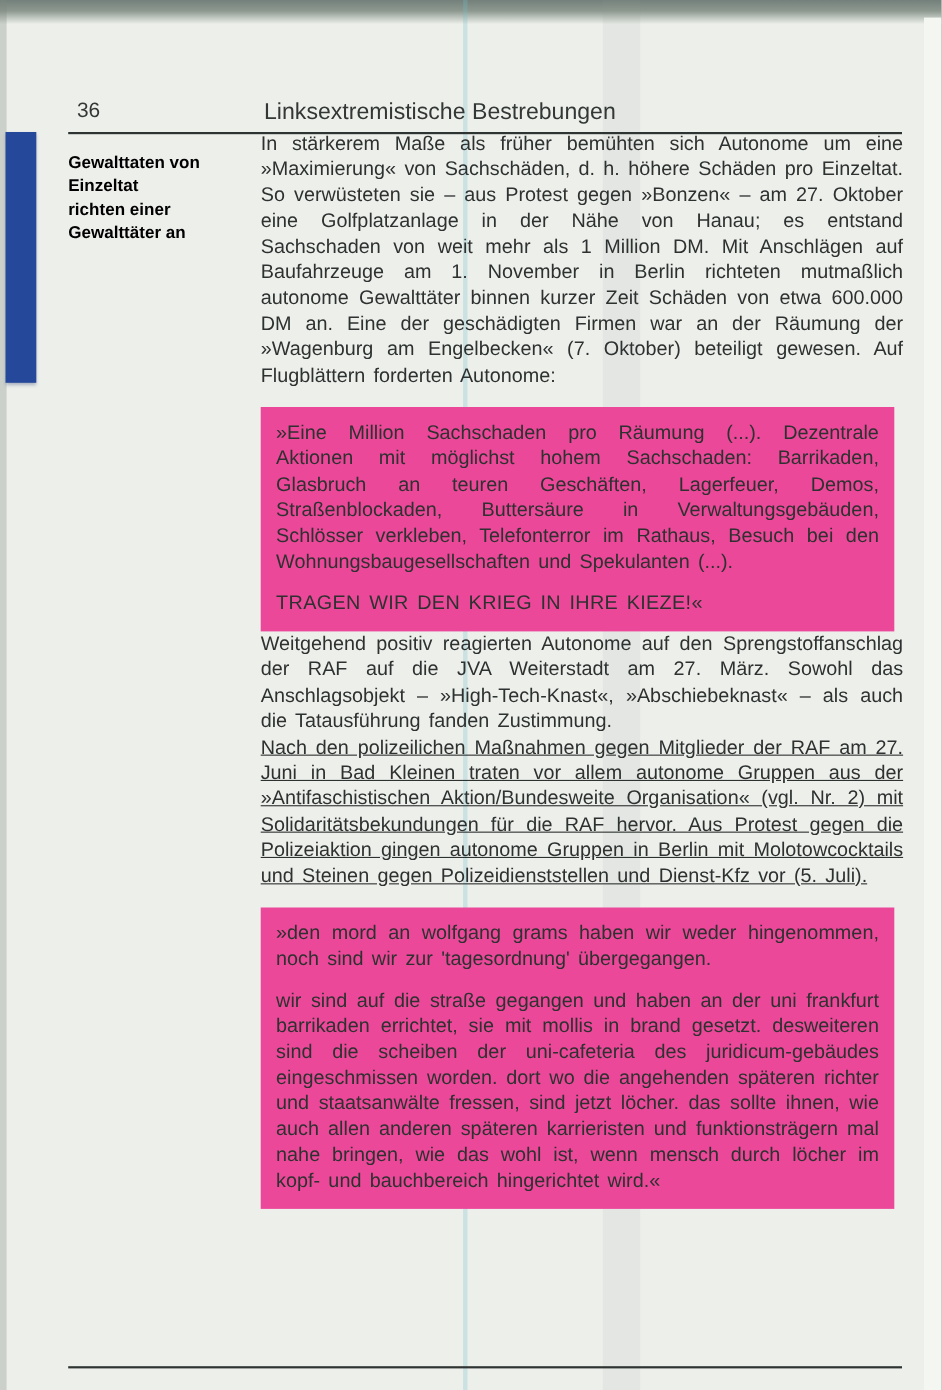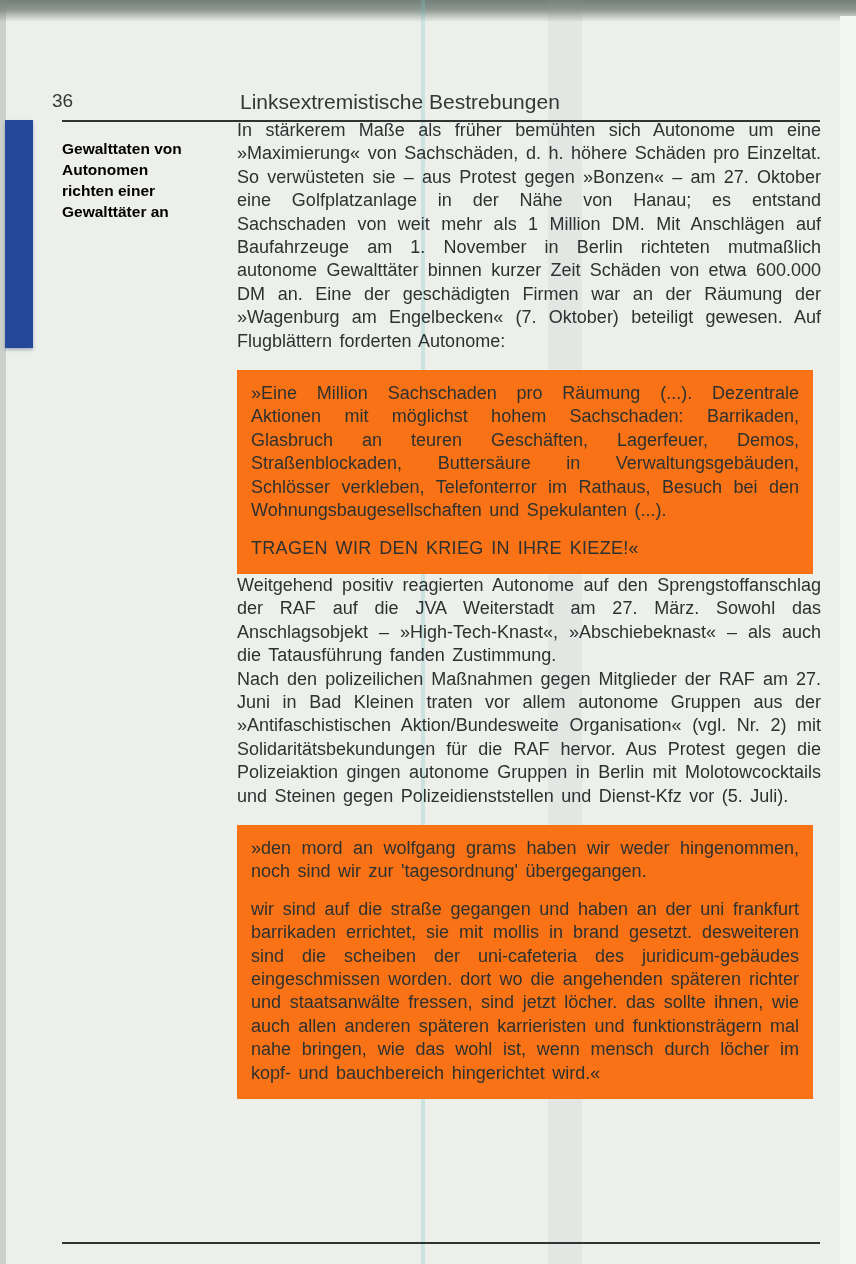--- a/index.html
+++ b/index.html
@@ -31,21 +31,21 @@
   .scanner-line-cyan {
     position: absolute; top: 0; left: 421px; width: 4px; height: 1264px;
     background: rgba(110,195,200,0.28);
   }
   .scanner-streak {
     position: absolute; top: 0; left: 548px; width: 34px; height: 1264px;
     background: rgba(150,160,152,0.10);
   }
   
   .page-number {
-    position: absolute; left: 52px; top: 90px;
+    position: absolute; left: 70px; top: 90px;
     font-size: 19px; color: #33383
 6;
     color: #333836;
   }
   .header-title {
     position: absolute; left: 240px; top: 90px;
     font-size: 21px; color: #333836;
   }
   .header-rule {
     position: absolute; left: 62px; top: 120px; width: 758px; height: 2px;
@@ -73,24 +73,24 @@
     color: #2d3130;
     font-size: 18px; line-height: 23.4px;
     word-spacing: 2.5px;
   }
   .body-col p {
     margin: 0;
     text-align: justify;
   }
   .para-1 { margin-top: 4px; }
   .para-2 { margin-top: 22px; }
-  .para-3 { margin-top: 15px; }
+  .para-3 { margin-top: 15px; text-decoration: underline; }
   .para-4 { margin-top: 11px; }
   .quote-block {
-    background: #f97316;
+    background: #ec4899;
     margin-top: 17px;
     margin-right: 8px;
     padding: 12px 14px 14px 14px;
   }
   .quote-block p + p {
     margin-top: 14px;
   }
   .quote-slogan {
     letter-spacing: 0.3px;
   }
@@ -107,21 +107,21 @@
   <div class="scanner-line-cyan"></div>
 
   <div class="page-number">36</div>
   <div class="header-title">Linksextremistische Bestrebungen</div>
   <div class="header-rule"></div>
 
   <div class="accent-bar"></div>
 
   <div class="margin-note">
     <div>Gewalttaten von</div>
-    <div>Autonomen</div>
+    <div>Einzeltat</div>
     <div>richten einer</div>
     <div>Gewalttäter an</div>
   </div>
 
   <div class="body-col">
 
     <p class="para-1">In stärkerem Maße als früher bemühten sich Autonome um eine »Maximierung« von Sachschäden, d. h. höhere Schäden pro Einzeltat. So verwüsteten sie – aus Protest gegen »Bonzen« – am 27. Oktober eine Golfplatzanlage in der Nähe von Hanau; es entstand Sachschaden von weit mehr als 1 Million DM. Mit Anschlägen auf Baufahrzeuge am 1. November in Berlin richteten mutmaßlich autonome Gewalttäter binnen kurzer Zeit Schäden von etwa 600.000 DM an. Eine der geschädigten Firmen war an der Räumung der »Wagenburg am Engelbecken« (7. Oktober) beteiligt gewesen. Auf Flugblättern forderten Autonome:</p>
 
     <div class="quote-block">
       <p>»Eine Million Sachschaden pro Räumung (...). Dezentrale Aktionen mit möglichst hohem Sachschaden: Barrikaden, Glasbruch an teuren Geschäften, Lagerfeuer, Demos, Straßenblockaden, Buttersäure in Verwaltungsgebäuden, Schlösser verkleben, Telefonterror im Rathaus, Besuch bei den Wohnungsbaugesellschaften und Spekulanten (...).</p>

